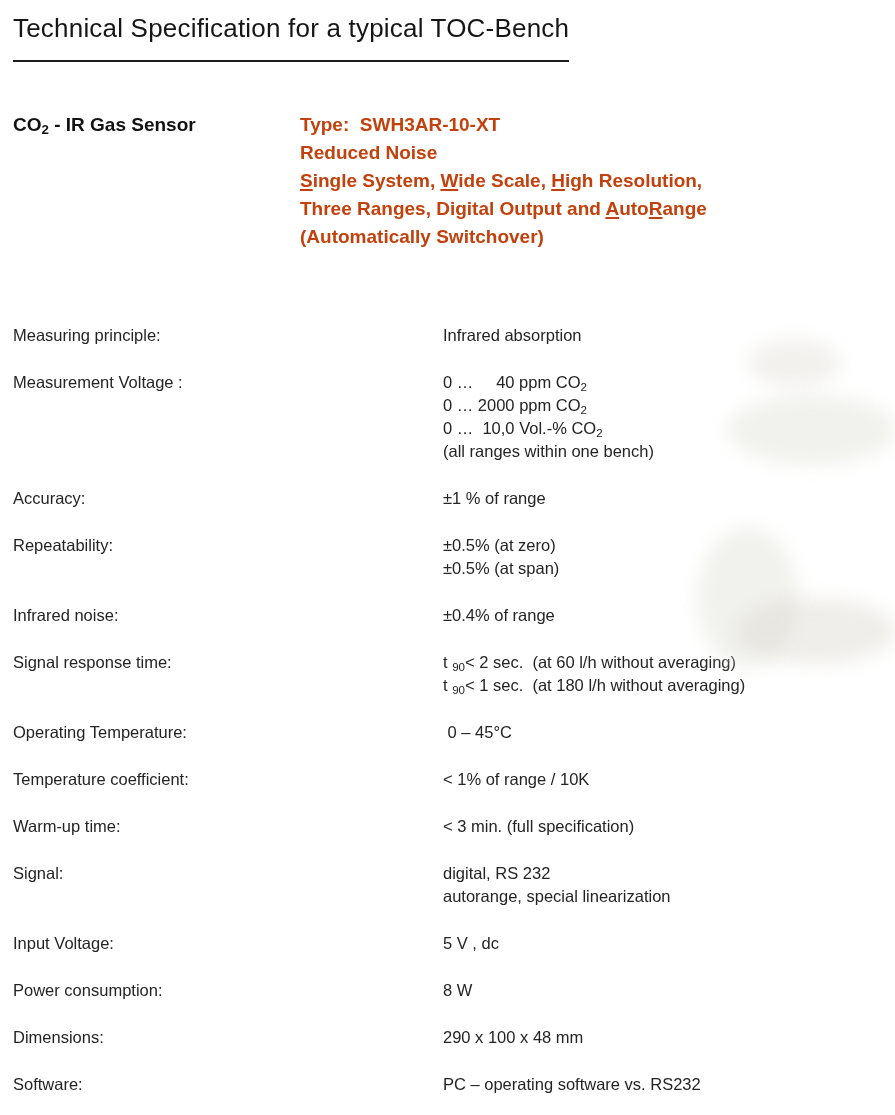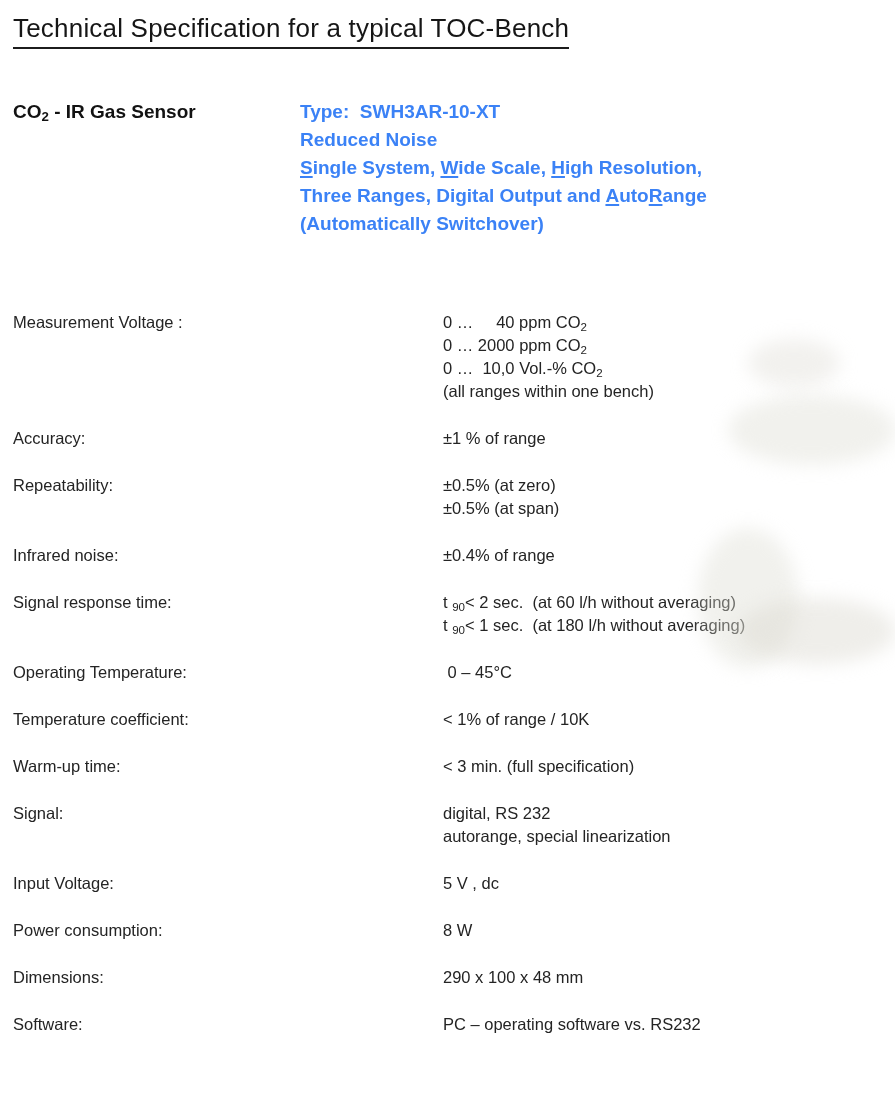--- a/index.html
+++ b/index.html
@@ -24,40 +24,40 @@
   .title-wrap {
     margin: 13px 0 0 13px;
   }
   .doc-title {
     display: inline-block;
     margin: 0;
     font-size: 26px;
     font-weight: 400;
     letter-spacing: 0.2px;
     color: #161616;
-    padding-bottom: 3px;
+    padding-bottom: 16px;
     border-bottom: 2px solid #1c1c1c;
   }
   
   .sensor-section {
     display: flex;
     margin: 49px 0 0 13px;
   }
   .sensor-name {
     width: 287px;
     flex: none;
     font-size: 19px;
     font-weight: 700;
     color: #121212;
     line-height: 28px;
   }
   .sensor-type-block {
     font-size: 19px;
     font-weight: 700;
-    color: #3b82f6;
+    color: #c2410c;
     line-height: 28px;
   }
   .type-line {
     white-space: pre;
   }
   .type-line u, .sensor-name u {
     text-decoration: underline;
     text-decoration-thickness: 2px;
     text-underline-offset: 2px;
   }
@@ -113,20 +113,26 @@
         <div class="type-line">Type:  SWH3AR-10-XT</div>
         <div class="type-line">Reduced Noise</div>
         <div class="type-line"><u>S</u>ingle System, <u>W</u>ide Scale, <u>H</u>igh Resolution,</div>
         <div class="type-line">Three Ranges, Digital Output and <u>A</u>uto<u>R</u>ange</div>
         <div class="type-line">(Automatically Switchover)</div>
       </div>
   </div>
 
   <div class="specs" id="specs">
       <div class="spec-row">
+        <div class="spec-label">Measuring principle:</div>
+        <div class="spec-value">
+          <div class="value-line">Infrared absorption</div>
+        </div>
+      </div>
+      <div class="spec-row">
         <div class="spec-label">Measurement Voltage :</div>
         <div class="spec-value">
           <div class="value-line">0 …     40 ppm CO<sub>2</sub></div>
           <div class="value-line">0 … 2000 ppm CO<sub>2</sub></div>
           <div class="value-line">0 …  10,0 Vol.-% CO<sub>2</sub></div>
           <div class="value-line">(all ranges within one bench)</div>
         </div>
       </div>
       <div class="spec-row">
         <div class="spec-label">Accuracy:</div>

